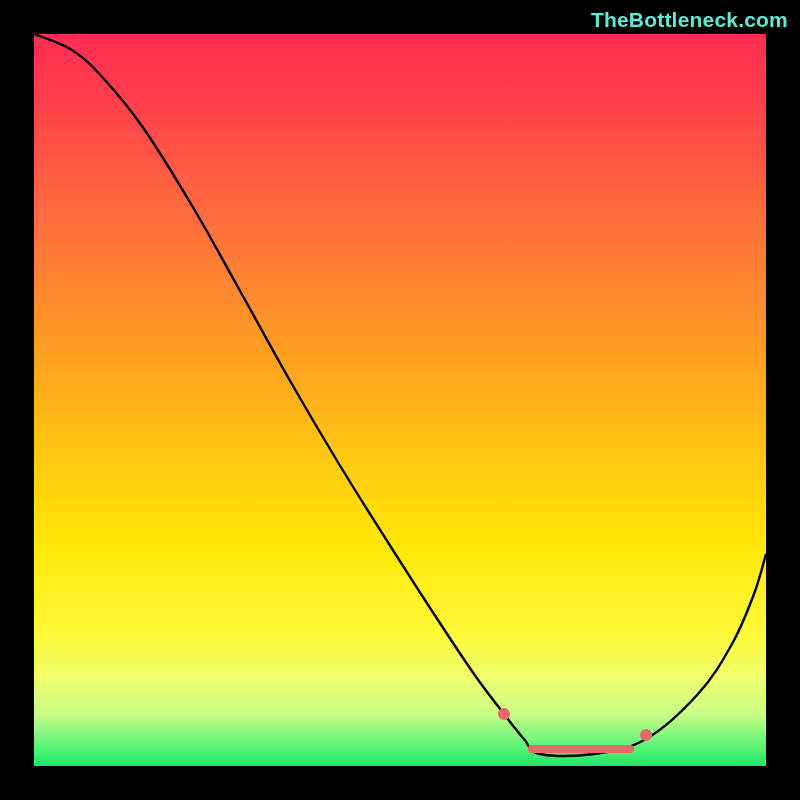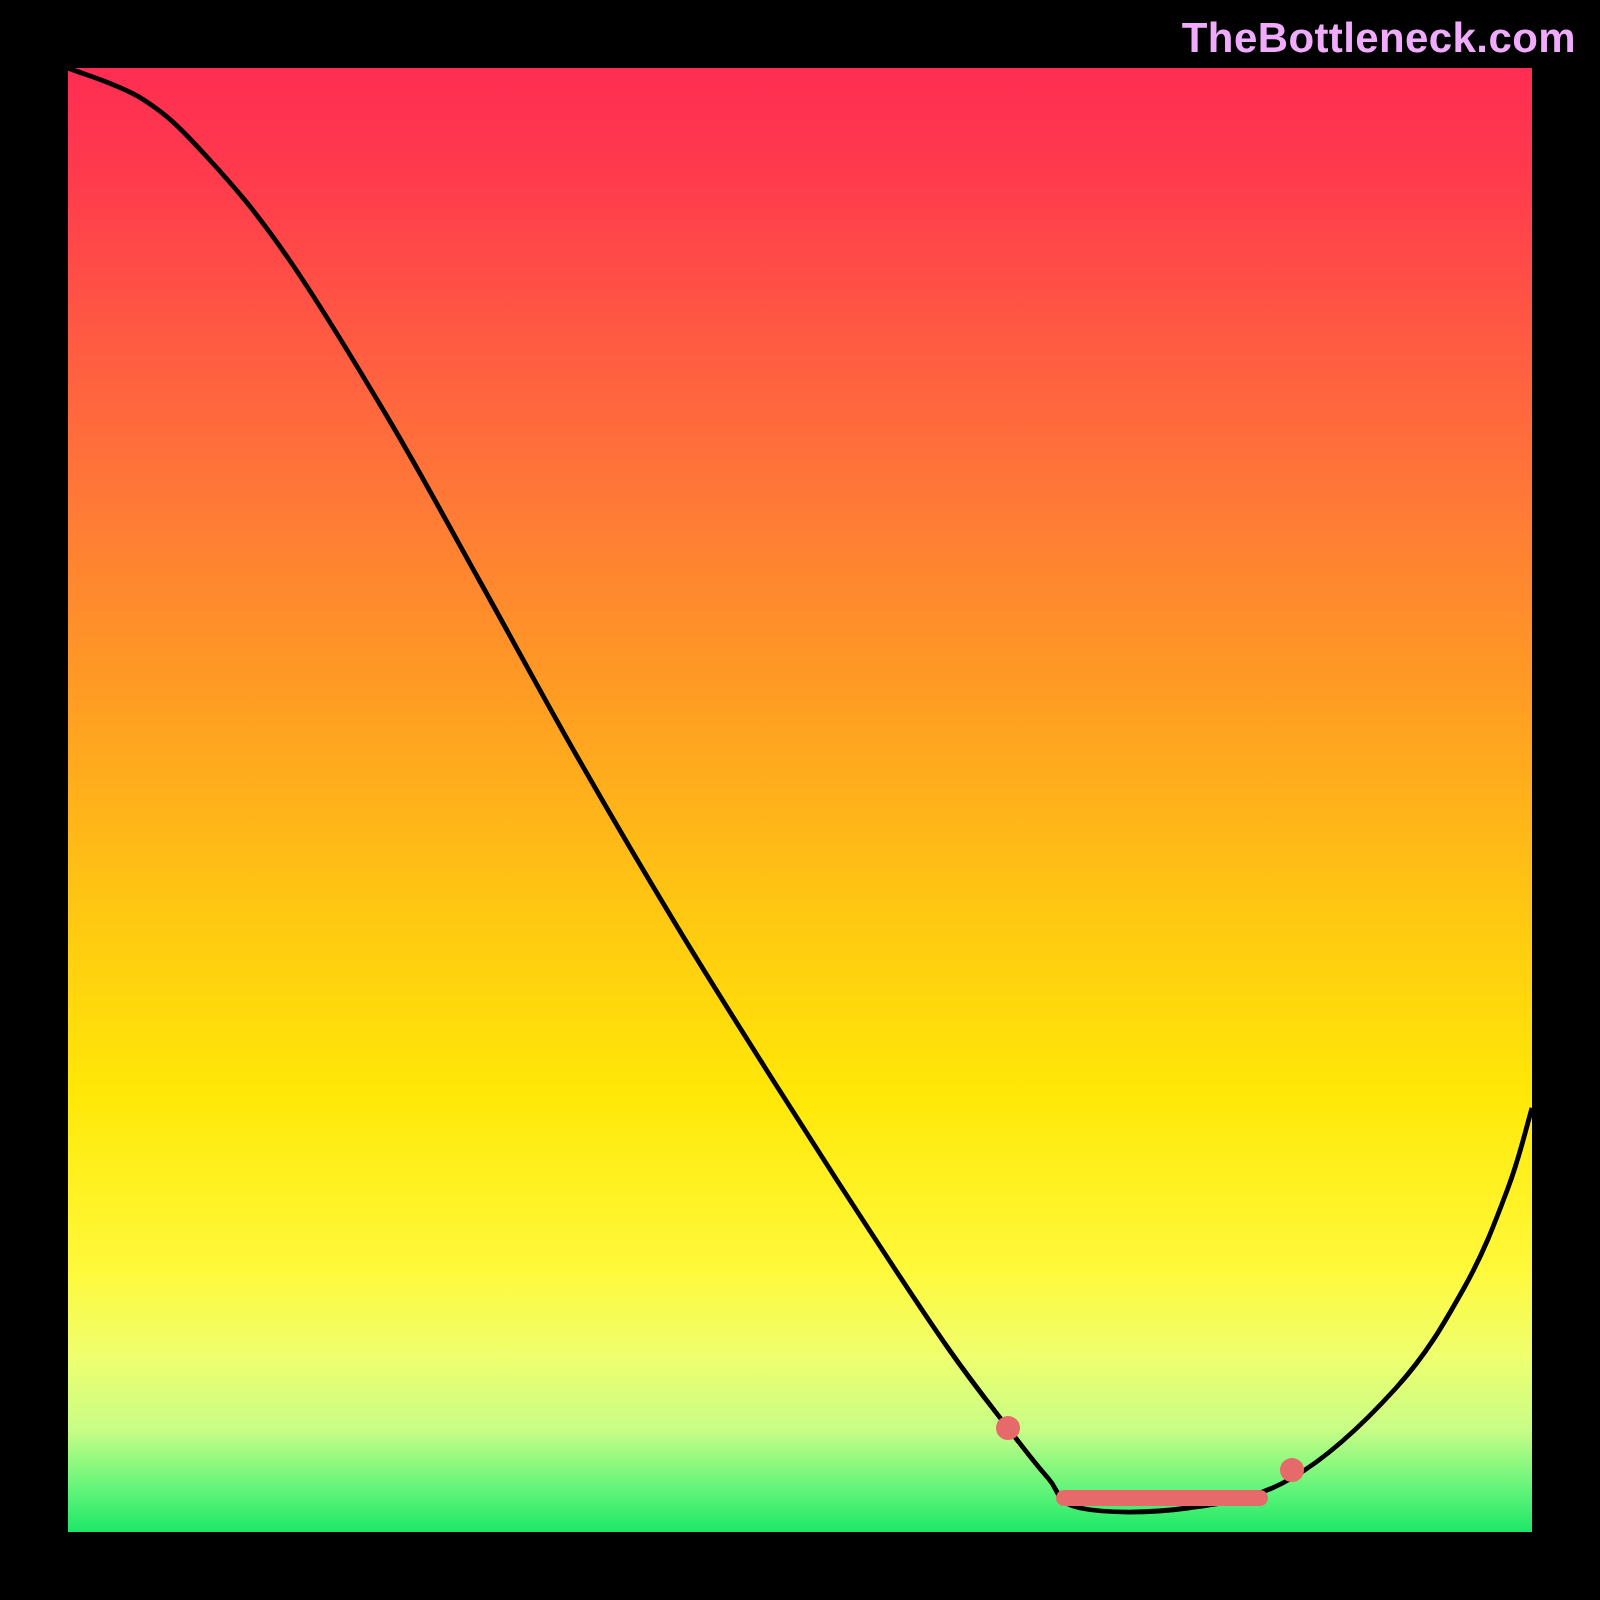--- a/index.html
+++ b/index.html
@@ -28,21 +28,21 @@
       #efff6e 88%,
       #c8fd86 93%,
       #64f57a 97%,
       #1de767 100%);
   }
   .watermark {
     position: absolute;
     top: 8px;
     right: 12px;
     font: 600 21px Arial, Helvetica, sans-serif;
-    color: #f0abfc;
+    color: #5eead4;
     letter-spacing: .2px;
     user-select: none;
   }
   .curve {
     position: absolute;
     left: 0;
     top: 0;
     width: 732px;
     height: 732px;
     overflow: visible;

